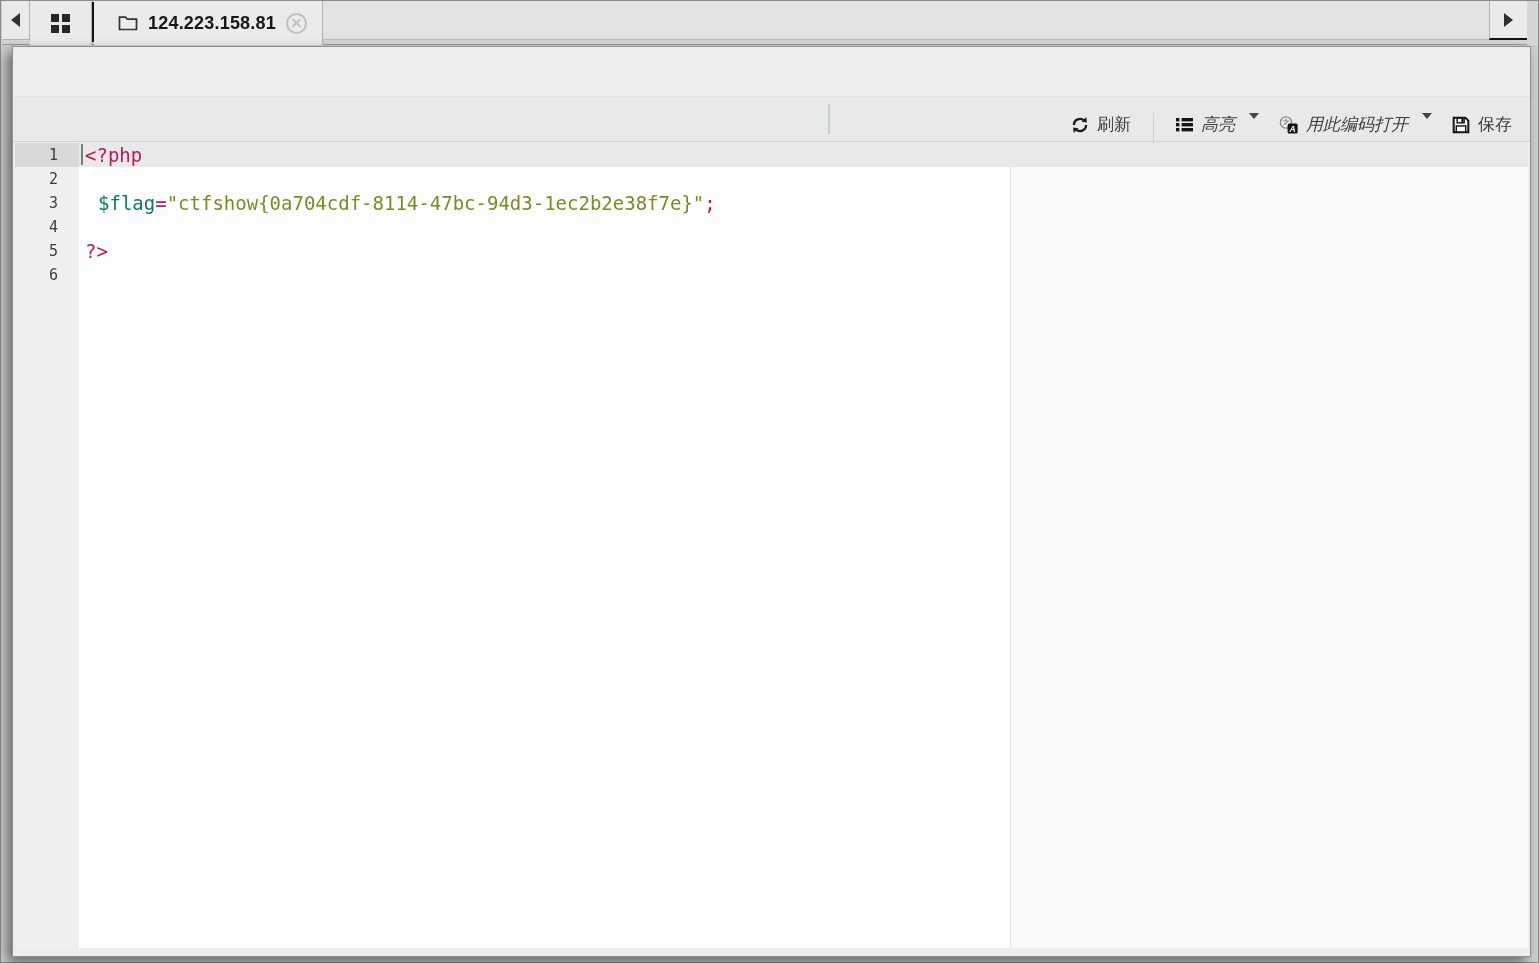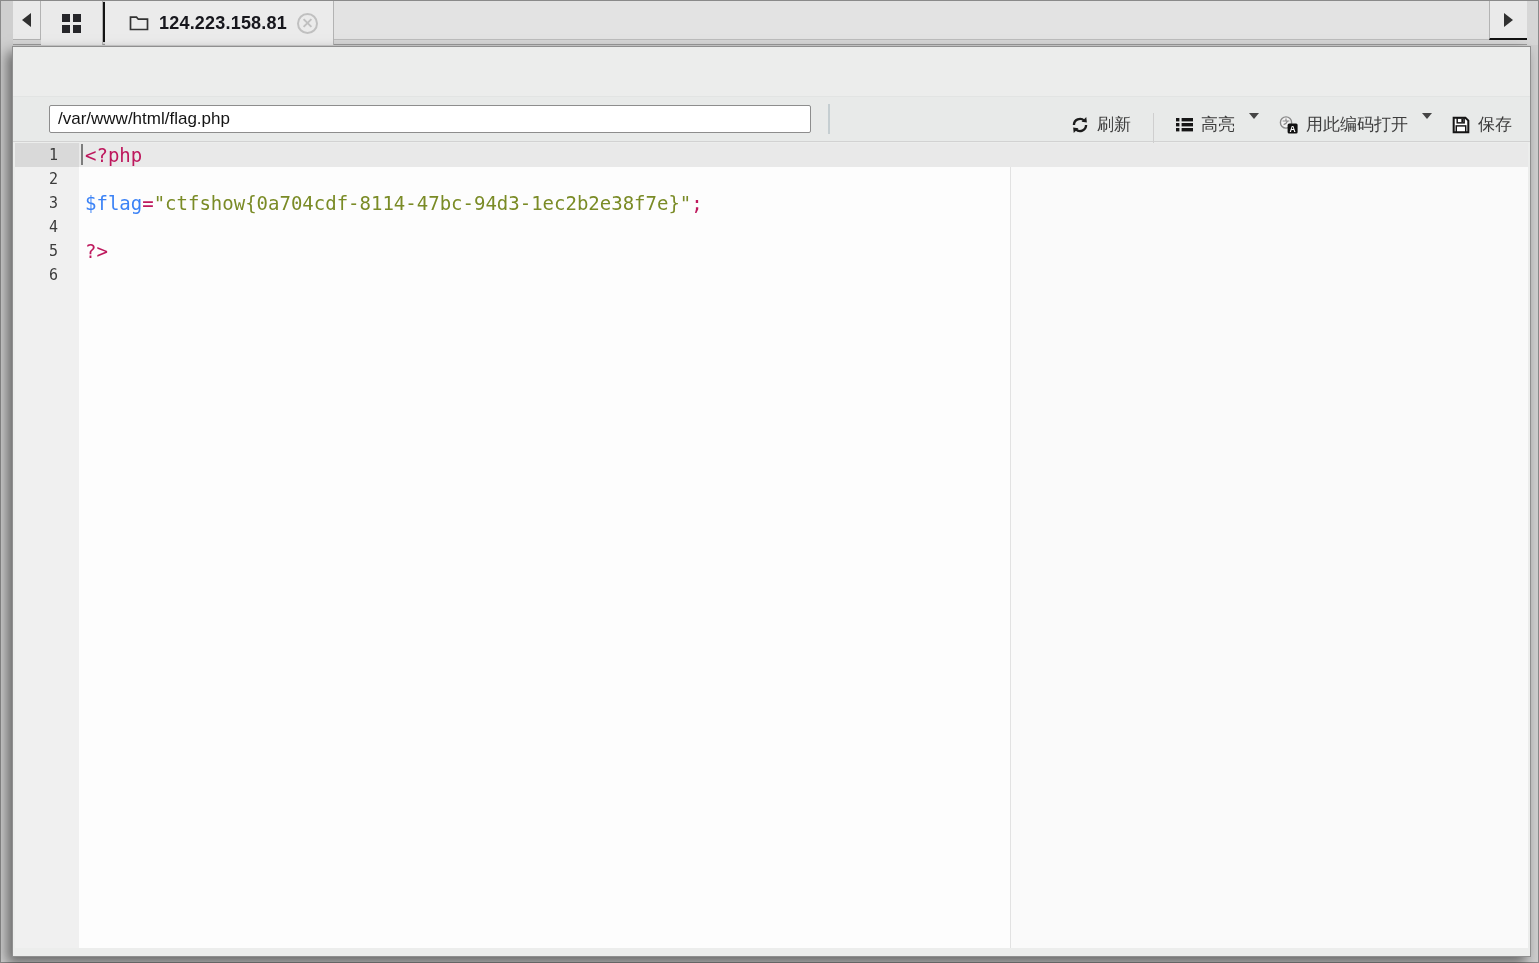--- a/index.html
+++ b/index.html
@@ -1,21 +1,21 @@
 <!DOCTYPE html>
 <html><head>
 <meta charset="utf-8">
 <style>
   html,body{margin:0;padding:0;background:#cfcfcf;}
   *{box-sizing:border-box;}
   .screen{position:relative;width:1539px;height:963px;background:#cfcfcf;overflow:hidden;
           box-shadow:inset 0 0 0 1px #8a8a8a;font-family:"Liberation Sans",sans-serif;}
 
   
-  .tabbar{position:absolute;top:1px;left:13px;right:1px;height:44px;background:#d6d6d6;
+  .tabbar{position:absolute;top:1px;left:2px;right:1px;height:44px;background:#d6d6d6;
           border-bottom:1px solid #9b9b9b;display:flex;align-items:flex-start;}
   .scrollbtn{width:28px;height:39px;background:#eaeaea;border:1px solid #b3b3b3;border-top:none;border-left:none;
              display:flex;align-items:center;justify-content:center;cursor:pointer;}
   .scrollbtn.right{width:38px;height:39px;border-left:1px solid #b3b3b3;border-right:none;border-bottom:2px solid #121212;}
   .arrow-left{width:0;height:0;border-top:7px solid transparent;border-bottom:7px solid transparent;border-right:9px solid #303030;}
   .arrow-right{width:0;height:0;border-top:7px solid transparent;border-bottom:7px solid transparent;border-left:9px solid #303030;}
   .tab-grid{width:62px;height:44px;background:#eaeaea;border-right:1px solid #b3b3b3;
             display:flex;align-items:center;justify-content:center;cursor:pointer;}
   .grid-icon{display:grid;grid-template-columns:8px 8px;grid-template-rows:8px 8px;gap:3px;}
   .grid-icon i{background:#26262a;display:block;}
@@ -47,38 +47,38 @@
   .ctl-close::after{transform:rotate(-45deg);}
 
   
   .toolbar{position:absolute;top:49px;left:0;right:0;height:46px;background:#e8eae9;
            border-top:1px solid #e2e4e3;border-bottom:1px solid #d2d2d2;}
   .path-input{position:absolute;left:36px;top:8px;width:762px;height:28px;border:1px solid #8d8d8d;border-radius:2px;
               padding:0 8px;font-family:"Liberation Sans",sans-serif;font-size:17px;color:#141414;background:#fff;outline:none;}
   .toolbar-sep{position:absolute;left:815px;top:7px;width:2px;height:30px;background:#c5ced1;}
   .toolbar-right{position:absolute;right:18px;top:16px;height:44px;display:flex;align-items:flex-start;}
   .tb-btn{display:flex;align-items:center;gap:8px;color:#3c3c3c;font-size:17px;cursor:pointer;white-space:nowrap;}
-  .gap22{margin-right:22px;} .gap14{margin-right:14px;} .gap20{margin-right:20px;}
+  .gap22{margin-right:22px;} .gap14{margin-right:14px;font-style:italic;} .gap20{margin-right:20px;}
   .sep2{width:1px;height:30px;background:#cfcfcf;margin-right:22px;}
   .caret{width:0;height:0;border-left:5px solid transparent;border-right:5px solid transparent;border-top:6px solid #454545;cursor:pointer;}
   .tb-icon{flex:none;display:block;}
 
   
   .editor{position:absolute;left:2px;top:96px;right:2px;bottom:8px;background:#fdfdfd;overflow:hidden;
           font-family:"DejaVu Sans Mono","Liberation Mono",monospace;}
   .right-zone{position:absolute;left:996px;right:0;top:0;bottom:0;background:#fafafa;}
   .print-margin{position:absolute;left:995px;top:0;bottom:0;width:1px;background:#e2e2e2;}
   .active-line{position:absolute;left:64px;right:0;top:0;height:24px;background:#e9e9e9;}
   .gutter{position:absolute;left:0;top:0;bottom:0;width:64px;background:#f0f0f0;}
   .gutter-cell{height:24px;line-height:24px;text-align:right;padding-right:21px;font-size:15px;color:#3c3c3c;}
   .gutter-cell.active{background:#d9d9d9;}
   .code{position:absolute;left:64px;top:0;right:0;bottom:0;cursor:text;}
   .code-line{height:24px;line-height:24px;padding-left:6px;font-size:19px;white-space:pre;}
   .text-cursor{position:absolute;left:66px;top:1px;width:2px;height:21px;background:#7d7d7d;}
-  .t-def{color:#be185d;} .t-var{color:#3b82f6;} .t-str{color:#7a8b26;}
+  .t-def{color:#be185d;} .t-var{color:#0f766e;margin-left:13px;} .t-str{color:#7a8b26;}
 </style>
 </head>
 <body>
 
 <div class="screen">
 
   <div class="tabbar">
     <div class="scrollbtn">
       <span class="arrow-left"></span>
     </div>
@@ -102,21 +102,20 @@
     <div class="scrollbtn right">
       <span class="arrow-right"></span>
     </div>
     <div class="edge-strip"></div>
   </div>
 
   <div class="dialog">
 
 
     <div class="toolbar">
-      <input class="path-input" type="text" value="/var/www/html/flag.php" style="">
       <div class="toolbar-sep"></div>
 
       <div class="toolbar-right">
         <div class="tb-btn gap22">
           <svg class="tb-icon" width="18" height="18" viewBox="0 0 16 16">
             <path fill="none" stroke="#1c1c1c" stroke-width="2.1" d="M2.6 8a5.4 5.4 0 0 1 9.2-3.8"></path>
             <path fill="#1c1c1c" d="M13.6 0.8l.5 5-4.7-.6z"></path>
             <path fill="none" stroke="#1c1c1c" stroke-width="2.1" d="M13.4 8a5.4 5.4 0 0 1-9.2 3.8"></path>
             <path fill="#1c1c1c" d="M2.4 15.2l-.5-5 4.7.6z"></path>
           </svg>

